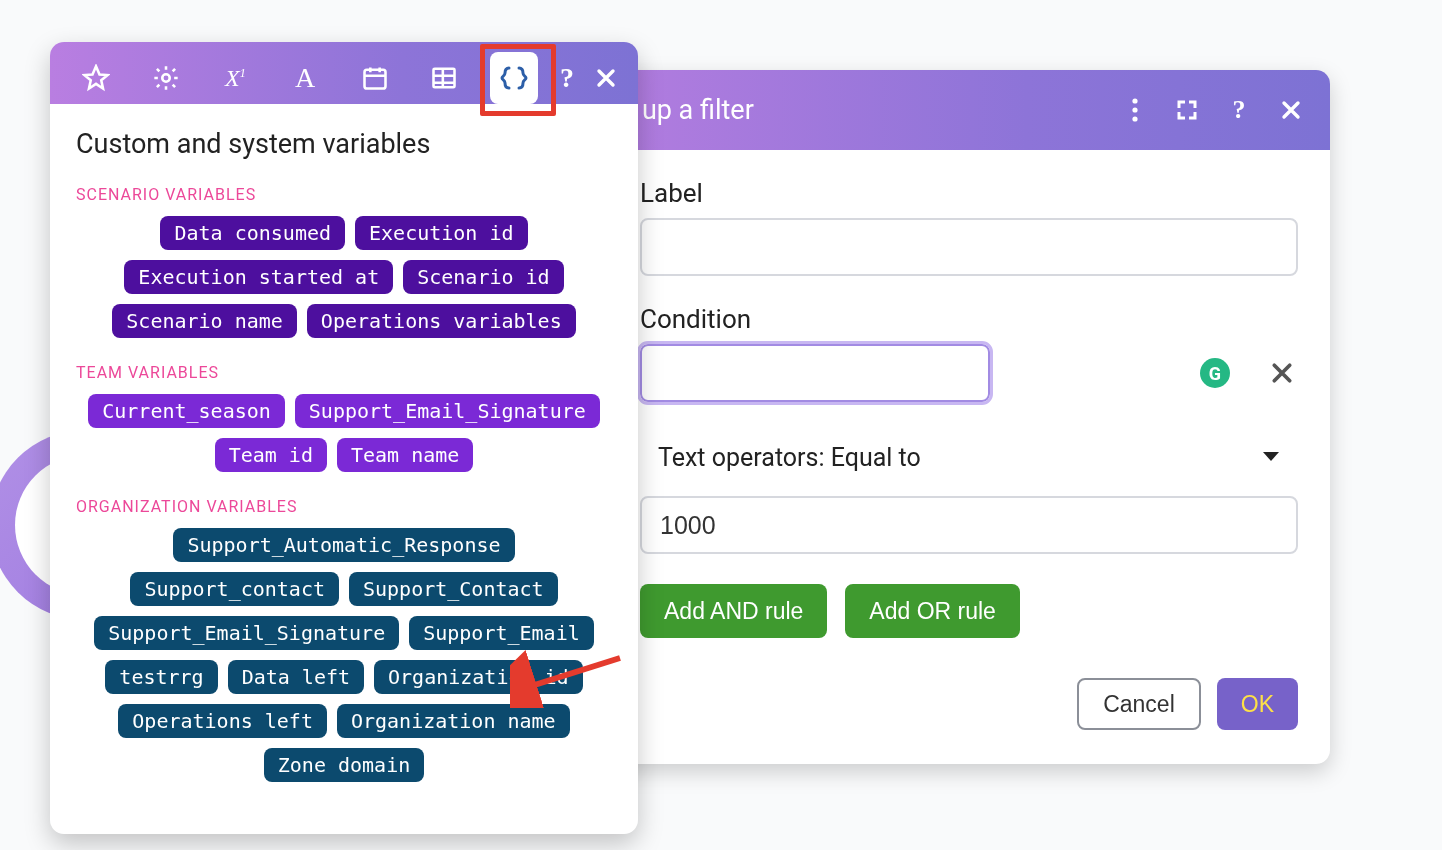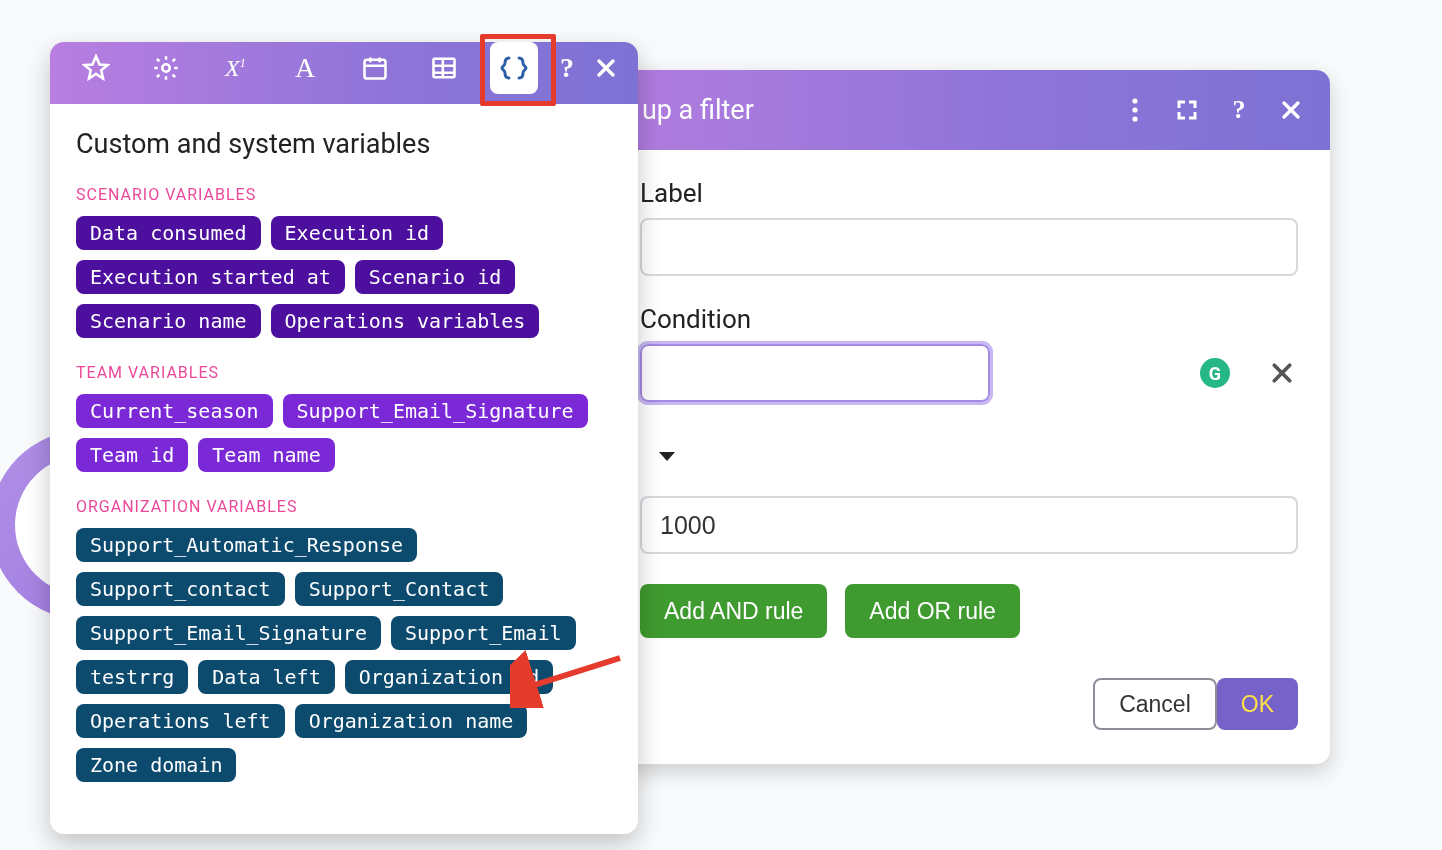--- a/index.html
+++ b/index.html
@@ -115,21 +115,21 @@
     padding: 0 18px; font-size: 25px; color: #333; background: #fff;
     margin-bottom: 30px;
   }
   .rule-buttons { display: flex; gap: 18px; margin-bottom: 40px; }
   .rule-btn {
     height: 54px; padding: 0 24px; border-radius: 8px;
     background: #3f9a2f; color: #fff; font-size: 23px;
     border: none; cursor: pointer;
   }
   .dialog-footer {
-    display: flex; justify-content: flex-end; 
+    display: flex; justify-content: flex-end; gap: 16px;
     padding: 0 0 4px 0;
   }
   .btn-cancel {
     height: 52px; padding: 0 24px; border-radius: 8px;
     background: #fff; border: 2px solid #8b8f98; color: #333;
     font-size: 23px; cursor: pointer;
   }
   .btn-ok {
     height: 52px; padding: 0 24px; border-radius: 8px;
     background: #7762c9; border: none; color: #fde047;
@@ -145,21 +145,21 @@
     background: #fff;
     box-shadow: 0 10px 26px rgba(0,0,0,0.22);
     overflow: visible;
     z-index: 10;
   }
   .var-toolbar {
     height: 62px;
     border-radius: 14px 14px 0 0;
     background: linear-gradient(90deg, #b97ee1 0%, #8d74d8 60%, #7d72d4 100%);
     display: flex;
-    align-items: flex-start;
+    align-items: flex-end;
     padding: 0 22px;
     gap: 22px;
     position: relative;
   }
   .var-tab {
     width: 52px; height: 52px;
     display: flex; align-items: center; justify-content: center;
     color: #fff; cursor: pointer; border-radius: 8px;
     position: relative;
   }
@@ -174,21 +174,21 @@
   }
   .var-toolbar-right {
     margin-left: auto; display: flex; gap: 22px;
   }
   .var-body { padding: 24px 26px 28px 26px; }
   .var-title { font-size: 27px; color: #222; margin-bottom: 22px; }
   .var-group-label {
     font-size: 16px; letter-spacing: 1px; color: #ec4899;
     text-transform: uppercase; margin-bottom: 12px; margin-top: 25px;
   }
-  .pill-wrap { display: flex; flex-wrap: wrap; gap: 10px 10px; margin-bottom: 24px; }
+  .pill-wrap { display: flex; flex-wrap: wrap; gap: 10px 10px; margin-bottom: 24px; justify-content: center; }
   .pill {
     display: inline-flex; align-items: center;
     height: 34px; padding: 0 14px;
     border-radius: 8px;
     font-family: "SFMono-Regular", Menlo, Consolas, monospace;
     font-size: 20px; color: #fff; cursor: pointer;
     white-space: nowrap;
   }
   .pill.dark { background: #4d0f9e; }
   .pill.med  { background: #7b29d6; }
@@ -252,20 +252,21 @@
         <div class="input-badge">G</div>
       </div>
       <div class="row-close">
         <svg width="22" height="22" viewBox="0 0 20 20" stroke="#555" stroke-width="3.4" stroke-linecap="round">
             <path d="M3 3 L17 17 M17 3 L3 17"></path>
           </svg>
       </div>
     </div>
 
     <div class="select-row">
+      <span>Text operators: Equal to</span>
       <svg width="18" height="12" viewBox="0 0 18 12">
           <path d="M1 1 L9 10 L17 1" fill="#222"></path>
         </svg>
     </div>
 
     <input class="value-input" type="text" value="1000" style="">
 
     <div class="rule-buttons">
       <button class="rule-btn">Add AND rule</button>
       <button class="rule-btn">Add OR rule</button>

